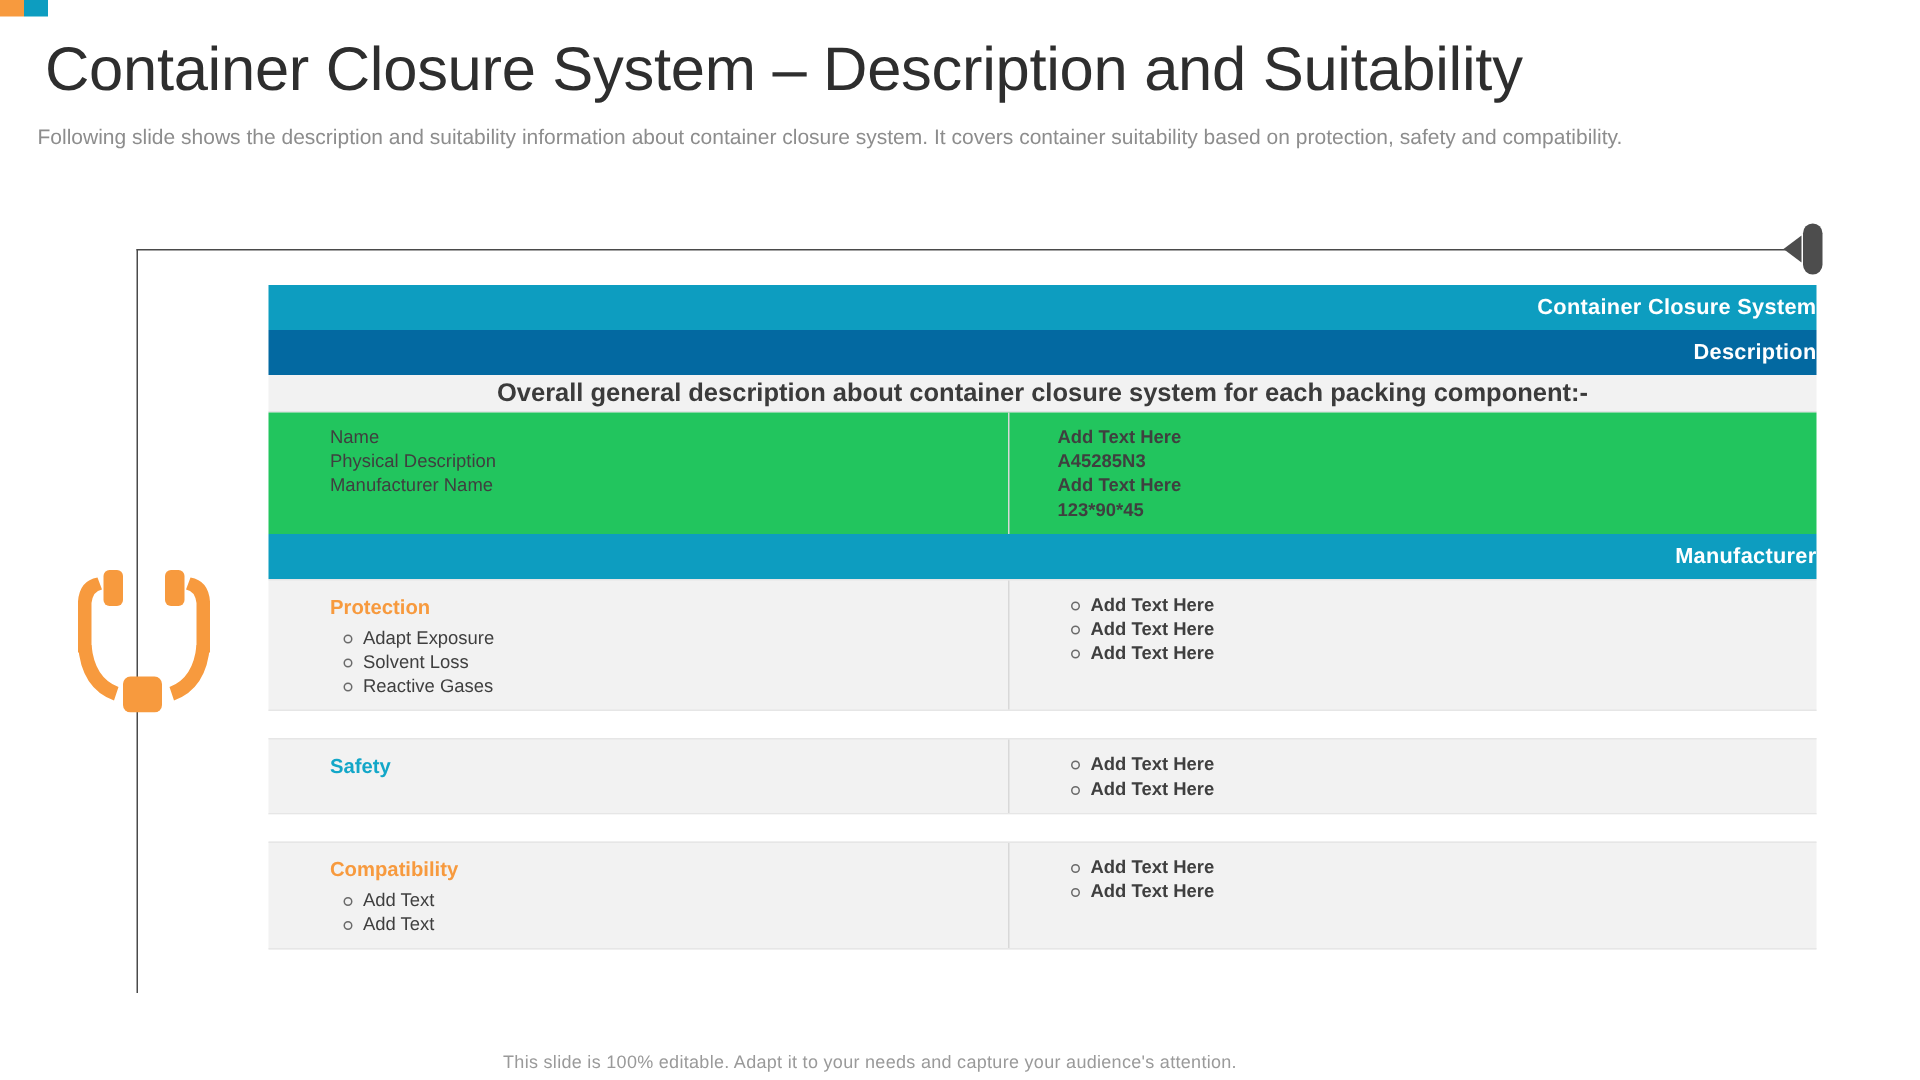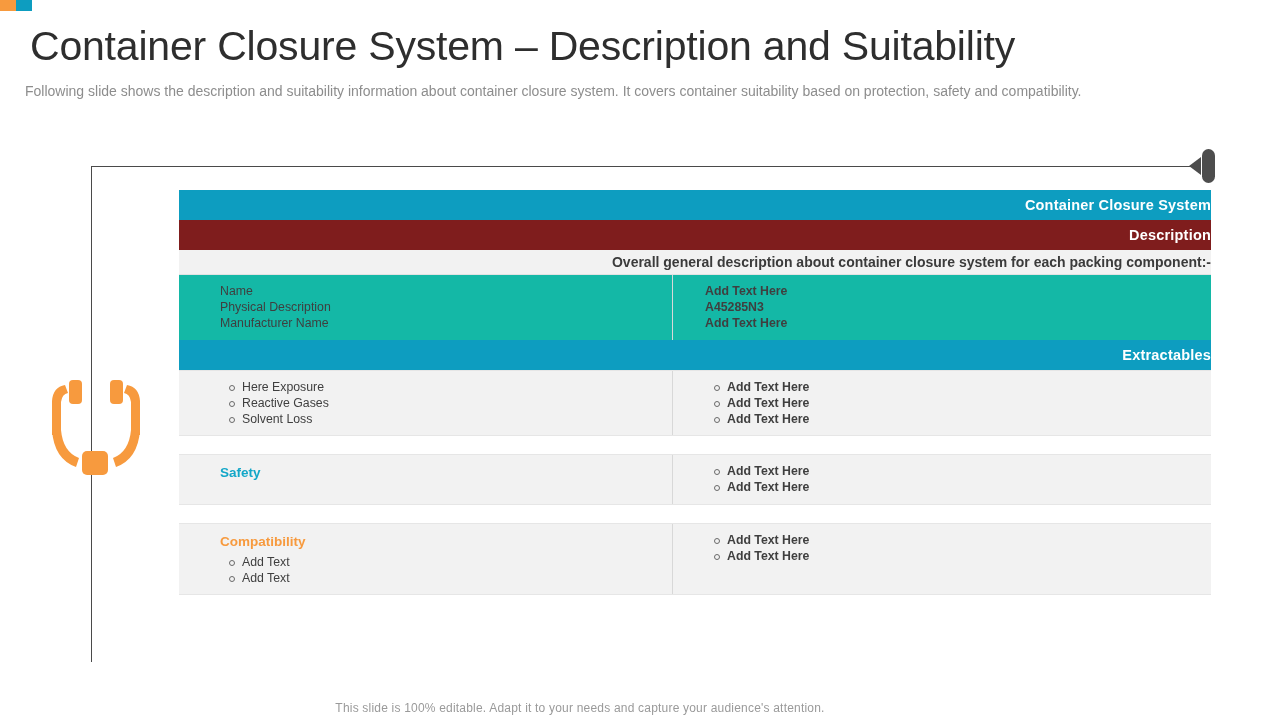--- a/index.html
+++ b/index.html
@@ -108,36 +108,36 @@
   .bar {
     height: 30px;
     line-height: 30px;
     text-align: right;
     font-size: 14.5px;
     font-weight: bold;
     color: #ffffff;
     letter-spacing: 0.2px;
   }
   .bar-teal   { background: #0d9dc0; }
-  .bar-orange { background: #7f1d1d; }
+  .bar-orange { background: #0369a1; }
 
   .subheader-row {
     background: #f2f2f2;
     height: 24px;
     line-height: 24px;
-    text-align: right;
-    font-size: 14px;
+    text-align: center;
+    font-size: 17px;
     font-weight: bold;
     color: #3b3b3b;
     border-bottom: 1px solid #e2e2e2;
   }
 
   .two-col {
     display: flex;
-    background: #14b8a6;
+    background: #22c55e;
   }
   .col-left {
     width: 494px;
     box-sizing: border-box;
     border-right: 1px solid #d8d8d8;
     padding: 8px 0 8px 41px;
   }
   .col-right {
     flex: 1;
     box-sizing: border-box;
@@ -249,31 +249,33 @@
   <div class="two-col">
     <div class="col-left">
       <div class="plain-line">Name</div>
       <div class="plain-line">Physical Description</div>
       <div class="plain-line">Manufacturer  Name</div>
     </div>
     <div class="col-right">
       <div class="plain-line">Add Text Here</div>
       <div class="plain-line">A45285N3</div>
       <div class="plain-line">Add Text Here</div>
+      <div class="plain-line">123*90*45</div>
     </div>
   </div>
 
-  <div class="bar bar-teal">Extractables</div>
+  <div class="bar bar-teal">Manufacturer</div>
 
   <div class="block-row">
     <div class="col-left">
-      <ul class="bullets">
-        <li>Here Exposure</li>
+      <div class="section-title orange">Protection</div>
+      <ul class="bullets">
+        <li>Adapt Exposure</li>
+        <li>Solvent  Loss</li>
         <li>Reactive  Gases</li>
-        <li>Solvent  Loss</li>
       </ul>
     </div>
     <div class="col-right">
       <ul class="bullets">
         <li>Add Text Here</li>
         <li>Add Text Here</li>
         <li>Add Text Here</li>
       </ul>
     </div>
   </div>

